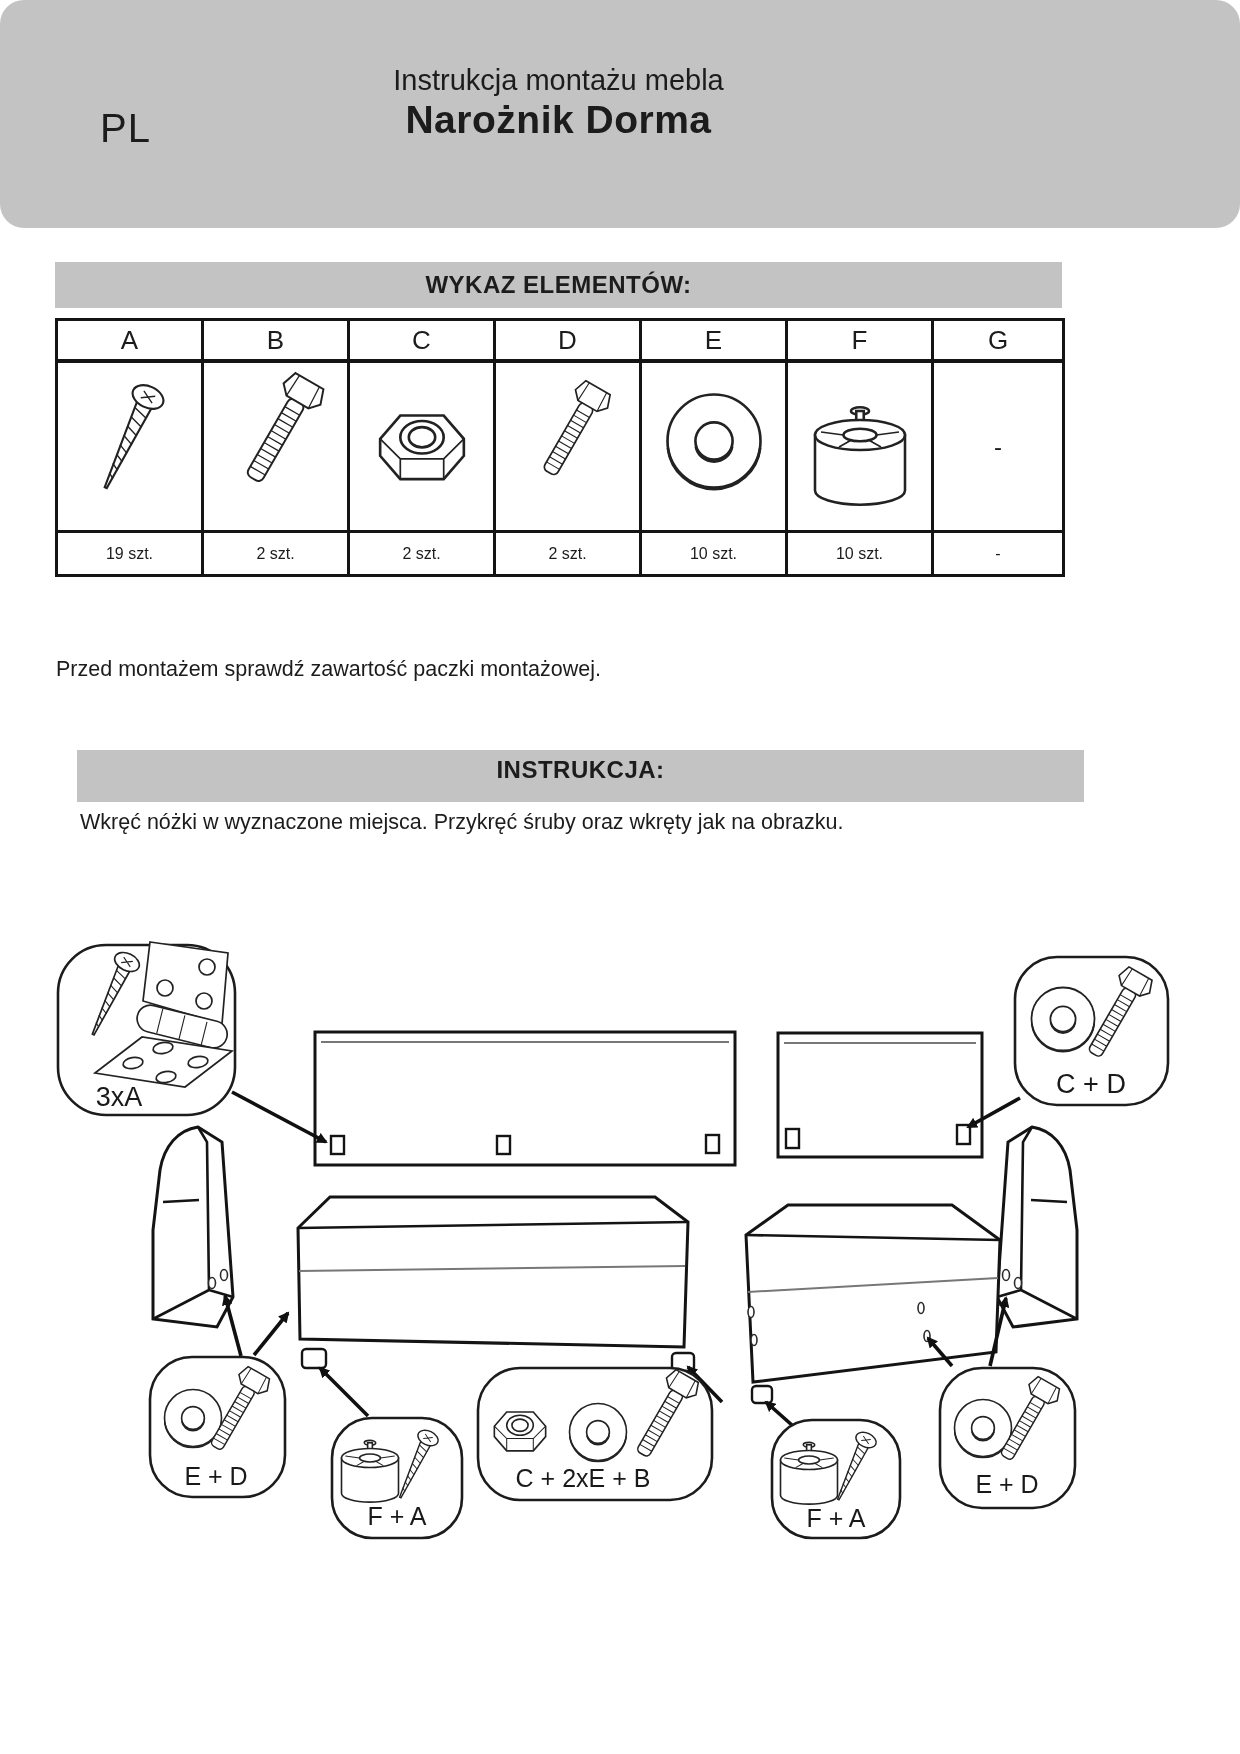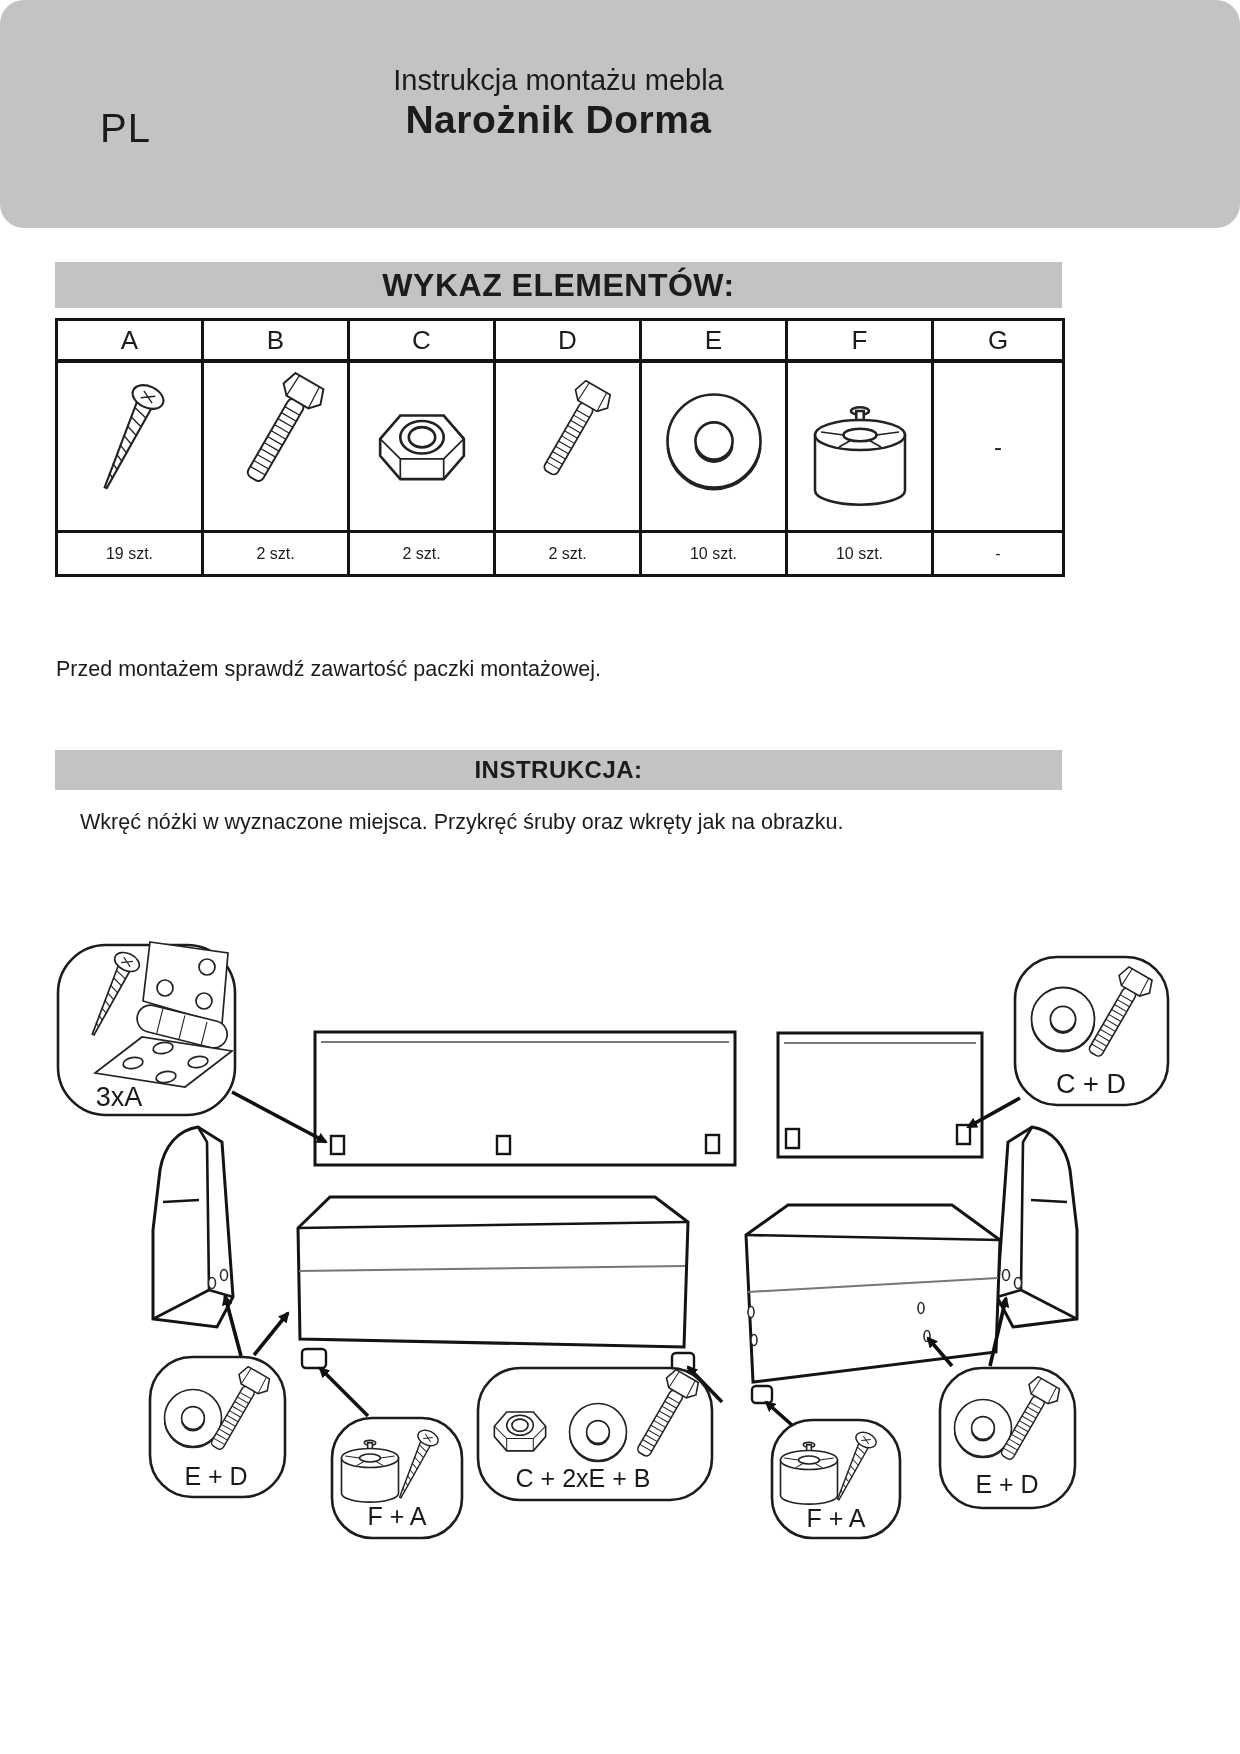--- a/index.html
+++ b/index.html
@@ -9,22 +9,22 @@
   }
   .abs{position:absolute;}
   
   .top-bar{left:0;top:0;width:1240px;height:228px;background:#c3c3c3;border-radius:24px;}
   .lang{left:100px;top:106px;font-size:40px;font-weight:400;letter-spacing:1px;}
   .head-center{left:55px;top:0;width:1007px;height:200px;text-align:center;}
   .head-sub{margin-top:64px;font-size:29px;font-weight:400;}
   .head-title{margin-top:1px;font-size:39px;font-weight:700;letter-spacing:.5px;}
   
   .bar{left:55px;width:1007px;background:#c3c3c3;text-align:center;font-weight:700;}
-  .bar-wykaz{top:262px;height:46px;line-height:46px;font-size:32px;letter-spacing:.5px;}
-  .bar-instr{top:750px;height:40px;line-height:40px;font-size:24px;letter-spacing:.5px;}
+  .bar-wykaz{top:262px;height:46px;line-height:46px;font-size:24px;letter-spacing:.5px;}
+  .bar-instr{top:750px;height:52px;line-height:40px;font-size:24px;letter-spacing:.5px;margin-left:22px;}
   
   table.parts{left:55px;top:318px;position:absolute;border-collapse:collapse;table-layout:fixed;}
   table.parts td{border:3px solid #141414;text-align:center;vertical-align:middle;padding:0;}
   tr.r-letters td{height:38px;font-size:26px;border-bottom-width:4px;}
   tr.r-names td{height:84px;font-size:19px;line-height:1.3;white-space:pre-line;}
   tr.r-images td{height:167px;}
   tr.r-qty td{height:41px;font-size:16px;margin-top:32px;}
   .cell-dash{font-size:24px;}
   
   .note{left:56px;top:657px;font-size:21.5px;}

